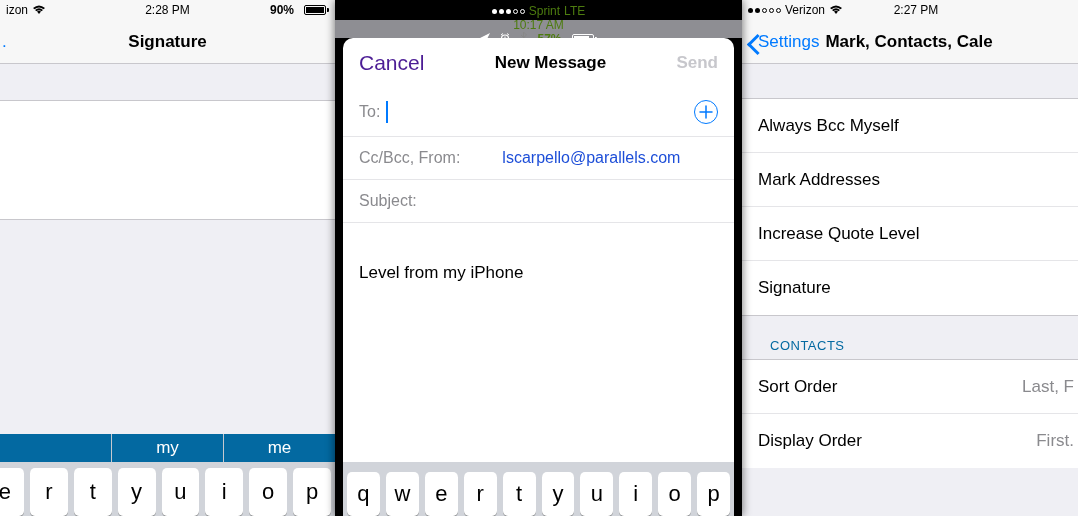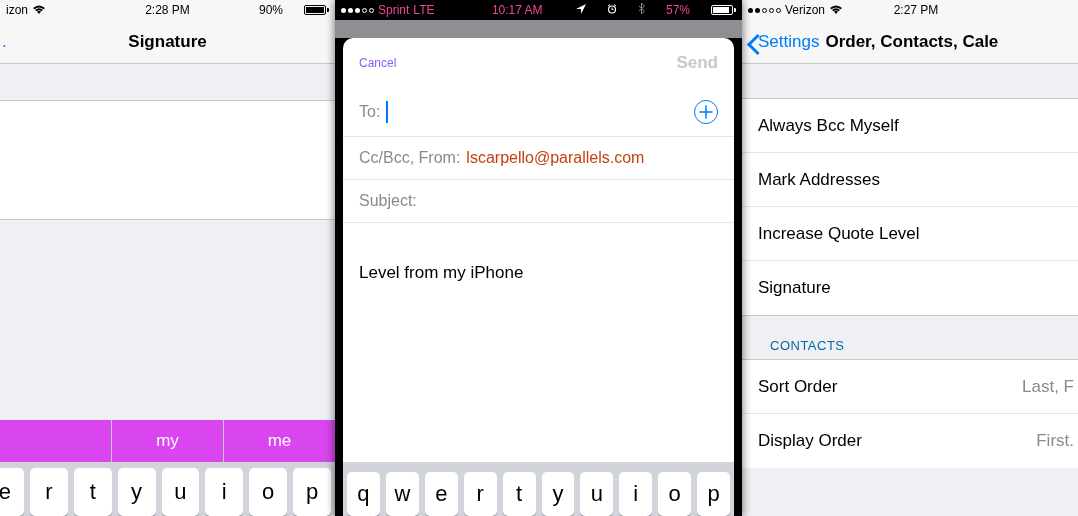--- a/index.html
+++ b/index.html
@@ -11,64 +11,64 @@
     overflow: hidden;
     position: relative;
   }
   .panel { position: absolute; background: #f7f7f7; overflow: hidden; }
   
   
   .panelA { left: 0; top: 0; width: 335px; height: 516px; background:#efeff4; }
   .statusbar { height: 20px; background:#f7f7f7; display:flex; align-items:center; font-size:12px; font-weight:500; padding:4px 6px; }
   .statusbar .sb-left{flex:1; display:flex; align-items:center; gap:4px;}
   .statusbar .sb-center{flex:1; text-align:center;}
-  .statusbar .sb-right{flex:1; text-align:left; display:flex; justify-content:flex-end; align-items:center; gap:21px;}
+  .statusbar .sb-right{flex:1; text-align:left; display:flex; justify-content:flex-end; align-items:center; gap:10px;font-weight:bold;}
   .wifi { width:14px; height:10px; position:relative; }
   .wifi svg{display:block;}
   .battery { display:inline-flex; align-items:center; gap:1px;}
   .batt-body{width:22px;height:10px;border:1px solid #000;border-radius:2px;position:relative;}
   .batt-fill{position:absolute;left:1px;top:1px;bottom:1px;background:#000;}
   .batt-tip{width:2px;height:4px;background:#000;border-radius:0 1px 1px 0;}
   .navbar { height:44px; background:#f7f7f7; border-bottom:1px solid #c8c7cc; display:flex; align-items:center; position:relative;}
   .navtitle{ position:absolute; left:0; right:0; text-align:center; font-size:17px; font-weight:600;}
   .navback{ color:#007aff; font-size:17px; padding-left:2px;}
   
   .sig-editor{ margin-top:36px; height:120px; background:#fff; border-top:1px solid #c8c7cc; border-bottom:1px solid #c8c7cc;}
   
   
   .kbd { position:absolute; left:0; right:0; bottom:0; background:#d1d4da; }
-  .kbd-suggest{height:42px; background:#d946ef; display:flex;}
+  .kbd-suggest{height:28px; background:#0369a1; display:flex;}
   .kbd-suggest .sugg{flex:1; display:flex; align-items:center; justify-content:center; color:#fff; font-size:17px; border-right:1px solid #c6c9cf;}
   .kbd-suggest .sugg:last-child{border-right:none;}
   .kbd-row{height:54px; display:flex; gap:6px; padding:6px 4px 0 4px;}
   .key{background:#fff; border-radius:5px; box-shadow:0 1px 0 #898b8d; flex:1; display:flex; align-items:center; justify-content:center; font-size:22px; color:#000;}
   
   
   .panelB { left:335px; top:0; width:407px; height:516px; background:#000; box-shadow: -2px 0 8px rgba(0,0,0,0.3), 2px 0 8px rgba(0,0,0,0.3); z-index:5;}
-  .panelB .statusbar{ background:#000; color:#ec4899;}
+  .panelB .statusbar{ background:#000; color:#4d7c0f;flex-direction:column;}
   .panelB .statusbar .batt-body{border-color:#fff;}
   .panelB .statusbar .batt-fill{background:#fff;}
   .panelB .statusbar .batt-tip{background:#fff;}
   .dots{display:flex; gap:2px;}
   .dot{width:5px;height:5px;border-radius:50%;}
   .dot.f{background:#fff;}
   .dot.e{border:1px solid #fff;}
   .panelB .dot.e{border-color:#fff;}
   .panelA .dot.f, .panelC .dot.f{background:#000;}
   .panelA .dot.e, .panelC .dot.e{border:1px solid #000;}
   
   .bg-gray{background:#8e8e93; height:18px;}
   .compose{position:absolute; left:8px; right:8px; top:38px; bottom:0; background:#fff; border-radius:10px 10px 0 0; }
   .compose-nav{height:50px; display:flex; align-items:center; justify-content:space-between; padding:0 16px; border-bottom:1px solid transparent;}
-  .compose-nav .cancel{color:#8b5cf6; font-size:12px;}
+  .compose-nav .cancel{color:#4c1d95; font-size:21px;}
   .compose-nav .title{font-size:17px; font-weight:600;}
   .compose-nav .send{color:#c7c7cc; font-size:17px; font-weight:600;}
   .field{padding:12px 16px; border-bottom:1px solid #e5e5e8; display:flex; align-items:center; font-size:16px;}
   .field .lbl{color:#8a8a8e; margin-right:6px;}
-  .field .val{color:#c2410c;}
+  .field .val{color:#1d4ed8;margin-left:36px;}
   .field .cursor{width:2px; height:22px; background:#007aff; display:inline-block;}
   .addbtn{margin-left:auto; width:24px; height:24px; border:1.5px solid #007aff; border-radius:50%; color:#007aff; display:flex; align-items:center; justify-content:center; font-size:18px; line-height:1;}
   .body-text{padding:40px 16px 0 16px; font-size:17px; color:#000;}
   .panelB .kbd{left:8px; right:8px;}
   
   
   .panelC { left:742px; top:0; width:348px; height:516px; background:#efeff4;}
   .panelC .navbar{background:#f7f7f7;text-align:right;}
   .navback-caret{display:inline-block; width:12px; height:20px; position:relative; top:3px;}
   .navback-caret::before{content:""; position:absolute; width:12px; height:12px; border-left:3px solid #007aff; border-bottom:3px solid #007aff; transform:rotate(45deg); left:4px; top:2px;}
@@ -168,20 +168,21 @@
             <span class="batt-fill" style="width:78%"></span>
           </span>
           <span class="batt-tip"></span>
       </span>
     </div>
   </div>
   <div class="bg-gray"></div>
   <div class="compose">
     <div class="compose-nav">
       <span class="cancel">Cancel</span>
+      <span class="title">New Message</span>
       <span class="send">Send</span>
     </div>
     <div class="field">
       <span class="lbl">To:</span>
       <span class="cursor"></span>
       <span class="addbtn">
         <svg width="14" height="14" viewBox="0 0 14 14">
             <path d="M7 1 V13 M1 7 H13" stroke="#007aff" stroke-width="1.5" stroke-linecap="round"></path>
           </svg>
       </span>
@@ -230,21 +231,21 @@
       </span>
     </div>
     <div class="sb-center"><span>2:27 PM</span></div>
     <div class="sb-right"></div>
   </div>
   <div class="navbar" style="justify-content:flex-start;">
     <span class="nb-left">
       <span class="navback-caret"></span>
       <span>Settings</span>
     </span>
-    <span class="nb-title">Order, Contacts, Cale</span>
+    <span class="nb-title">Mark, Contacts, Cale</span>
   </div>
 
   <div class="list">
     <div class="row">
       <span>Always Bcc Myself</span>
       <span class="rval"></span>
     </div>
     <div class="row">
       <span>Mark Addresses</span>
       <span class="rval"></span>

